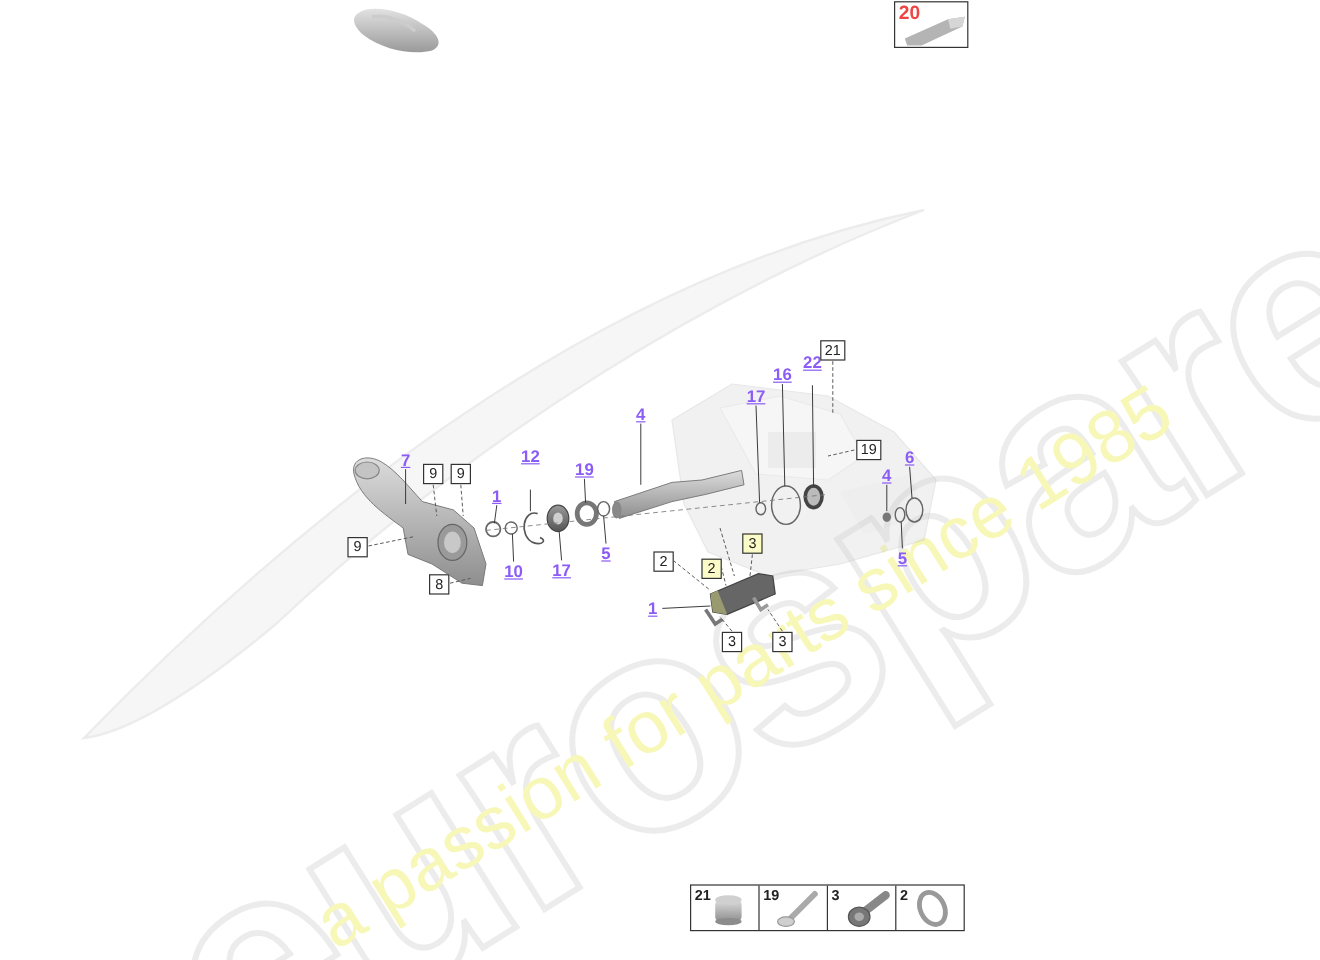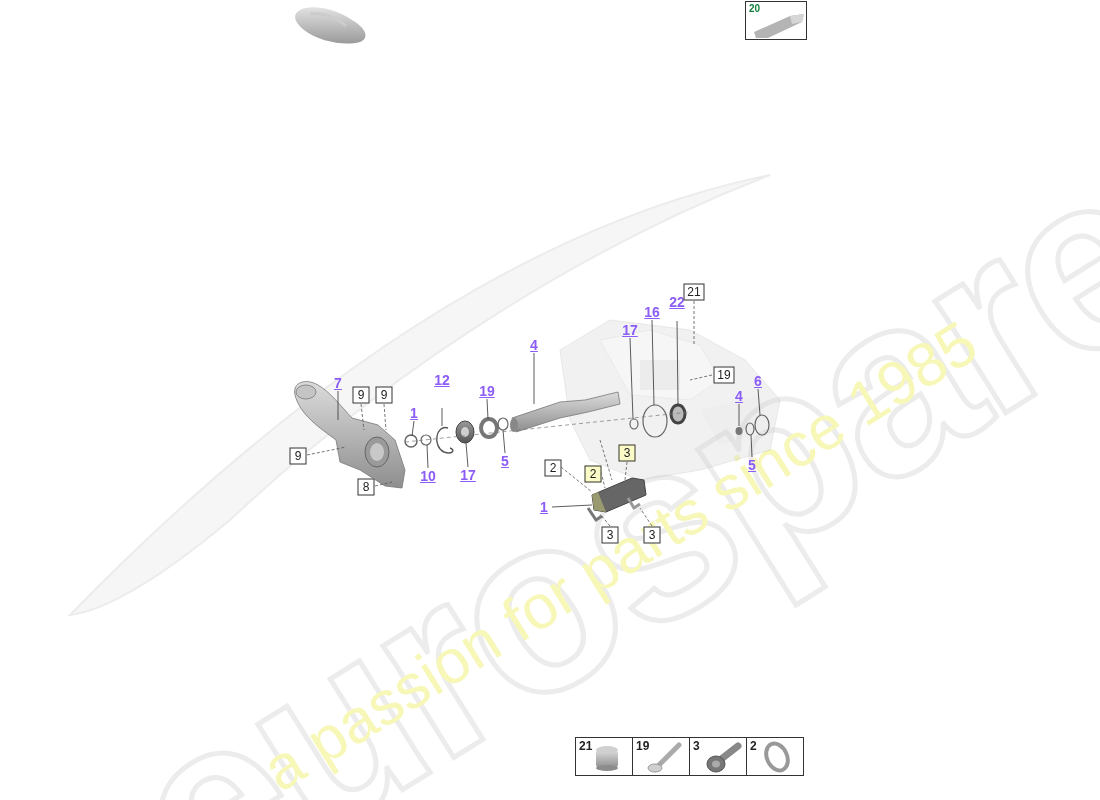--- a/index.html
+++ b/index.html
@@ -29,21 +29,21 @@
     position: absolute; transform: translate(-50%, -50%);
     border: 1px solid #333; background: #fff; font-size: 12px; color: #222;
     width: 15px; height: 15px; line-height: 15px; text-align: center;
   }
   .boxed.wide { width: 19px; }
   .boxed.hl { background: #fbfbc8; }
   .thumb {
     position: absolute; border: 1px solid #333; background: #fff;
   }
   .thumb-label {
-    position: absolute; left: 3px; top: 1px; font-size: 10px; font-weight: bold; color: #15803d;
+    position: absolute; left: 3px; top: 1px; font-size: 16px; font-weight: bold; color: #ef4444;
   }
   .legend {
     position: absolute; left: 575px; top: 737px; height: 37px; display: flex;
     border: 1px solid #333; background: #fff;
   }
   .legend-cell {
     position: relative; width: 56px; height: 37px; border-right: 1px solid #333;
   }
   .legend-cell:last-child { border-right: none; width: 56px; }
   .legend-cell .num {

